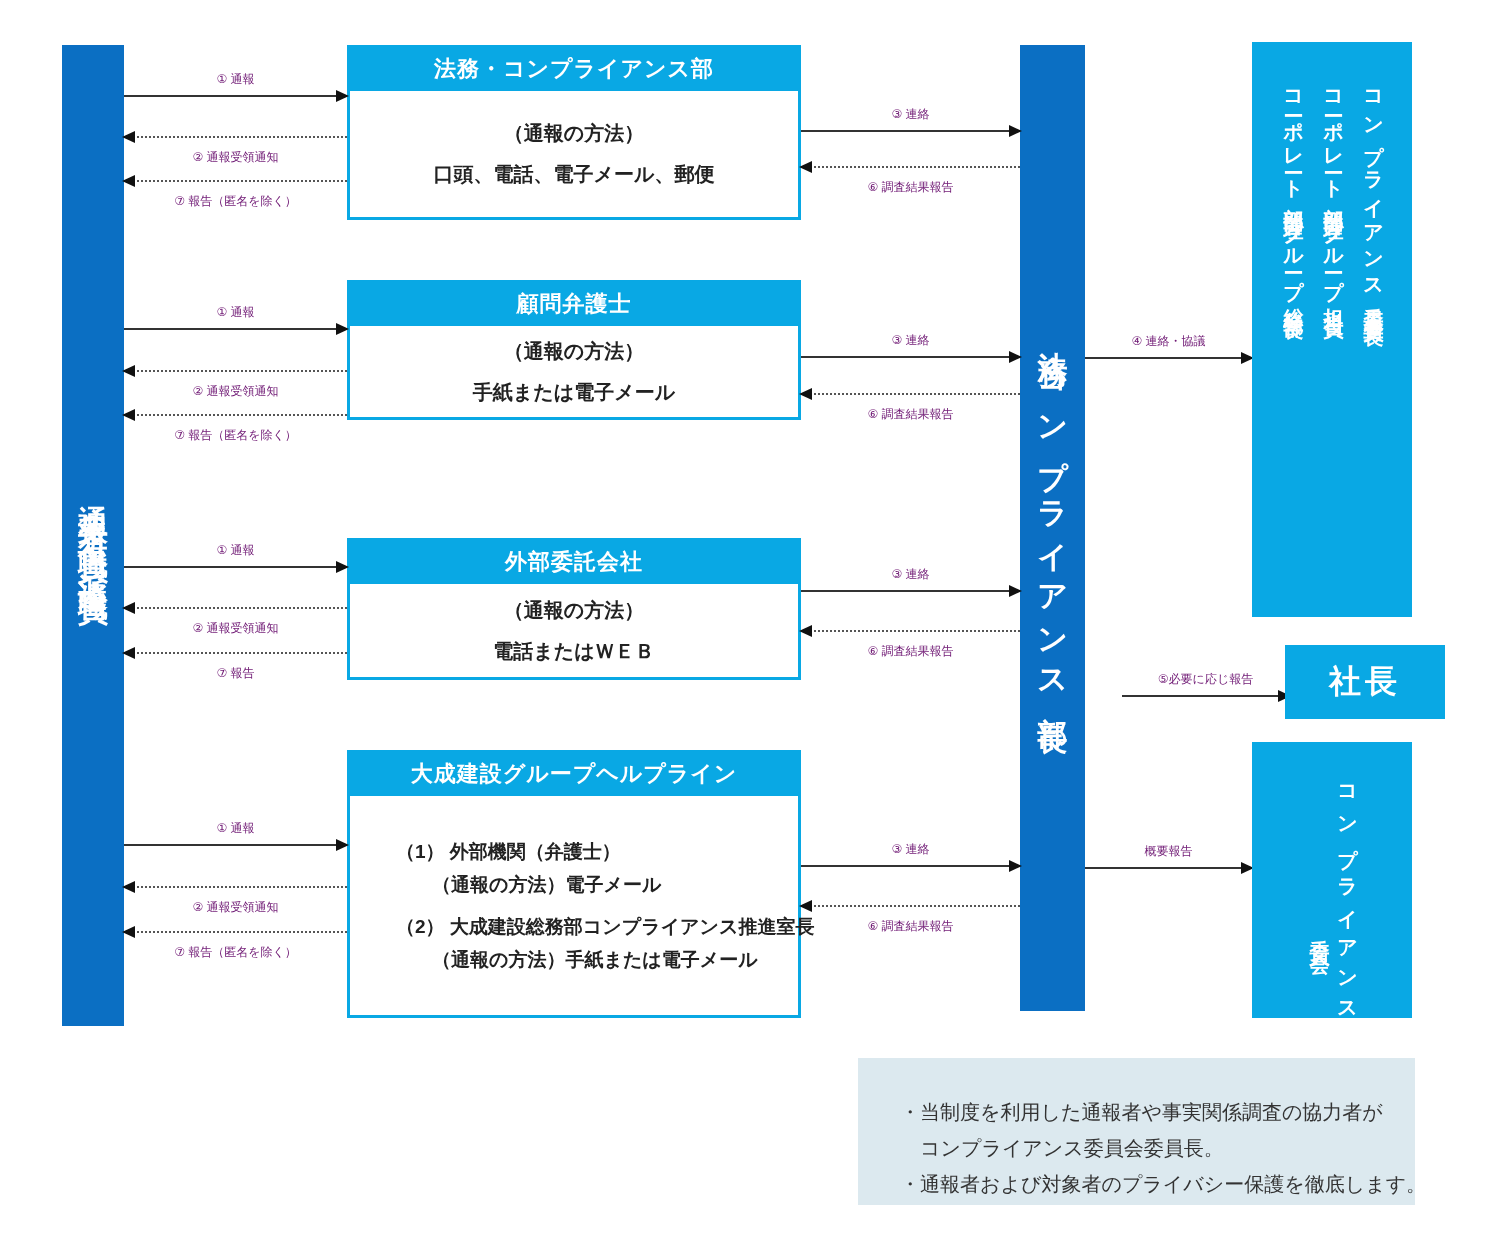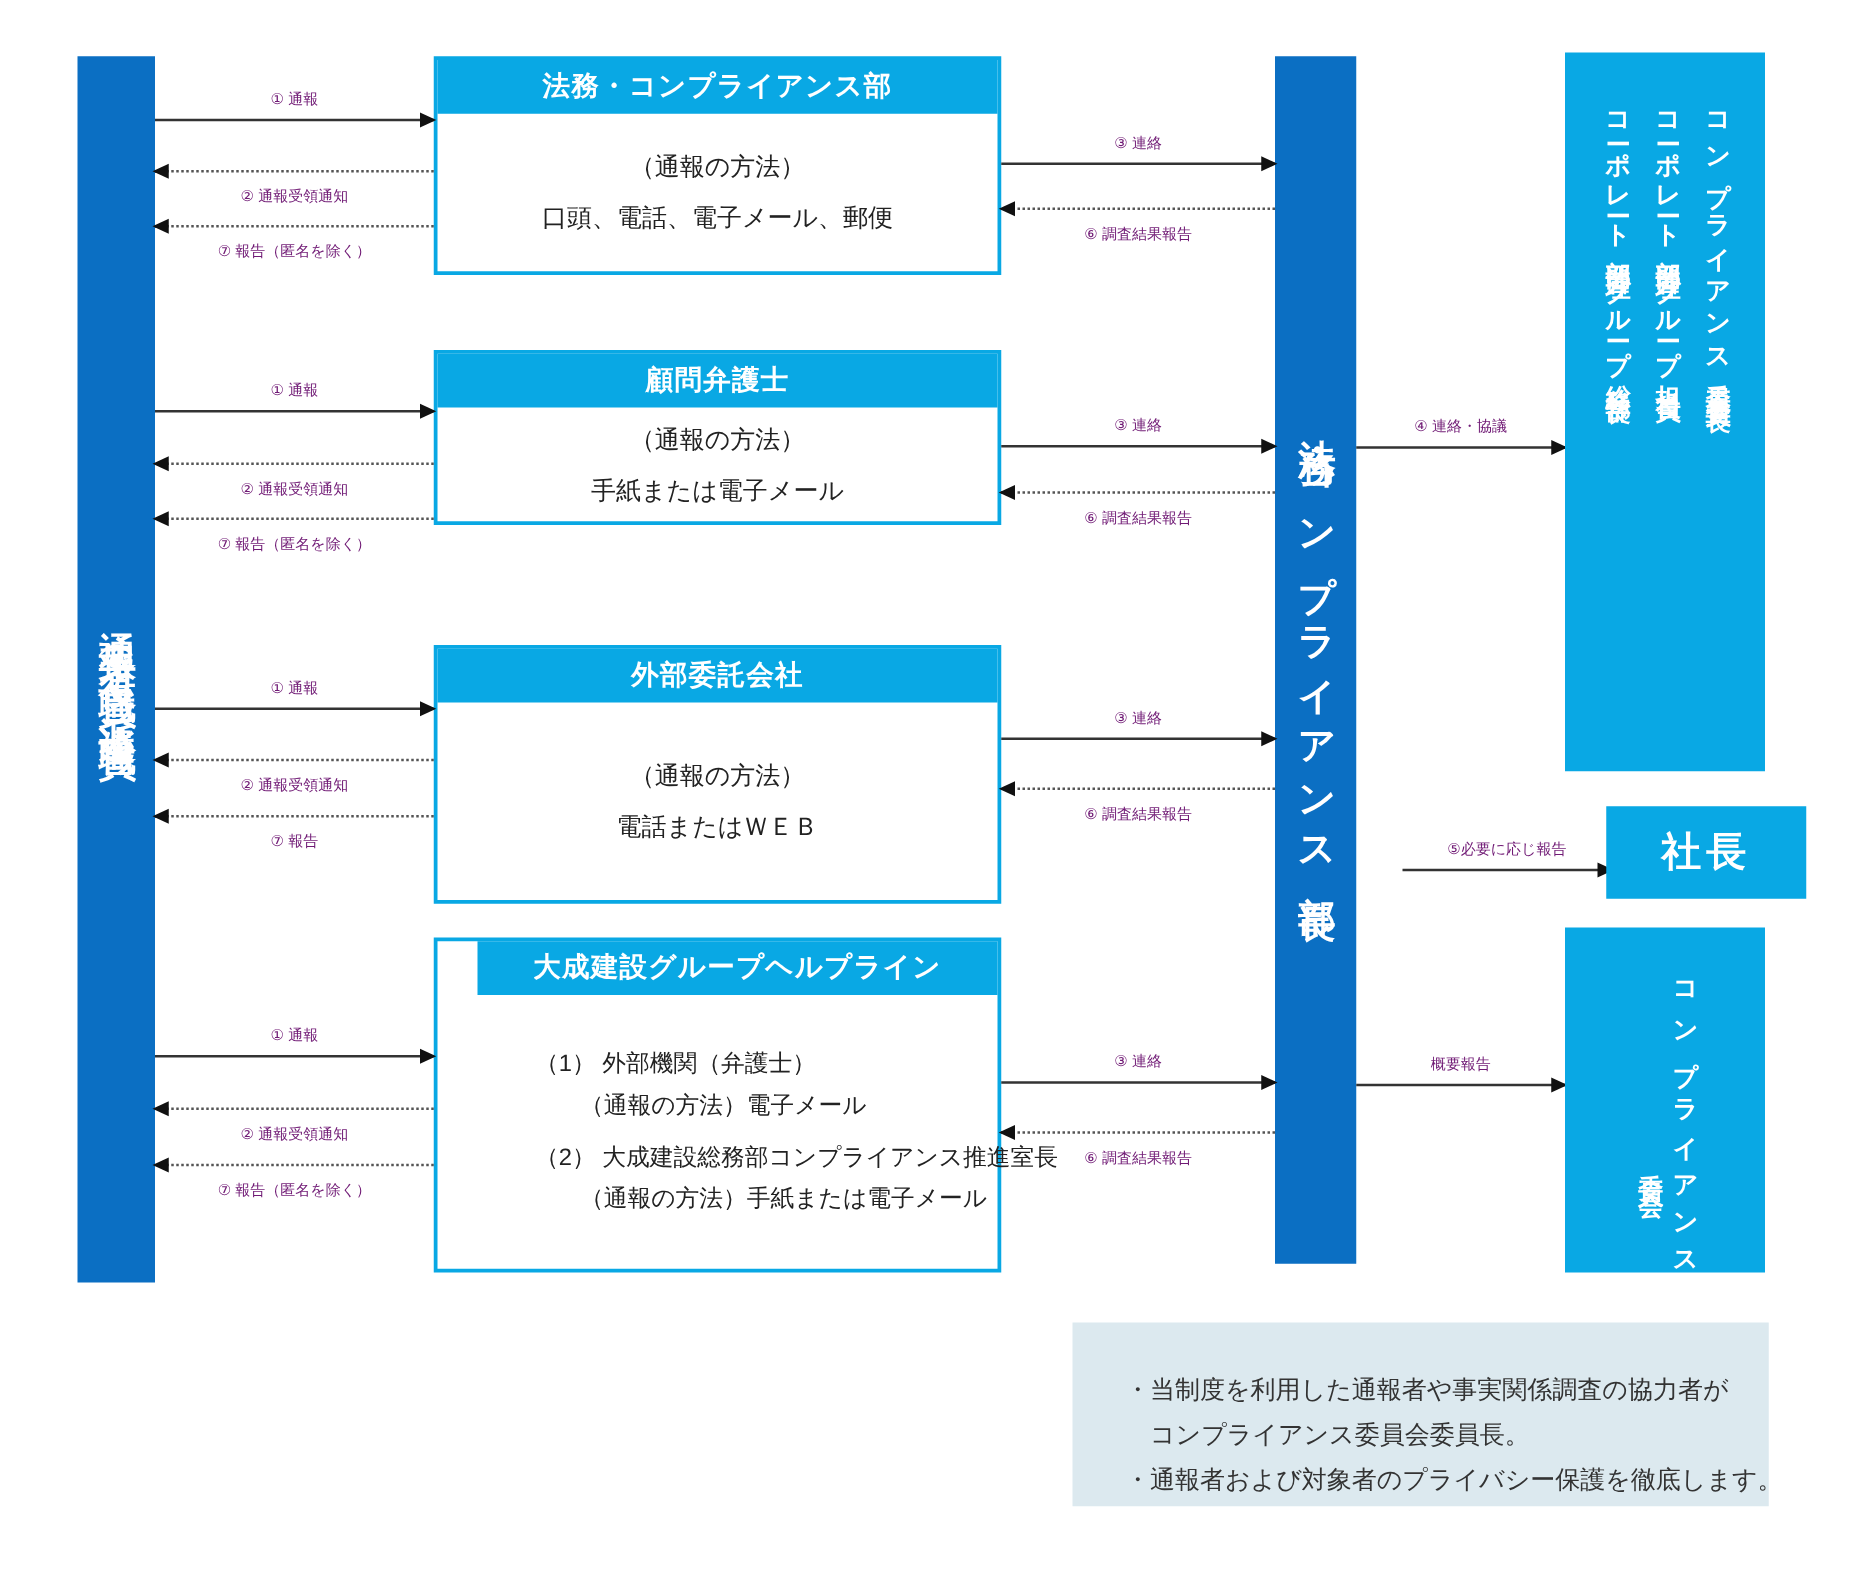--- a/index.html
+++ b/index.html
@@ -18,21 +18,21 @@
     font-size:30px;line-height:1;letter-spacing:0.28em;white-space:nowrap;}
   .vbar.top-offset{align-items:flex-start;}
   .vbar.top-offset .vtext{margin-top:282px;}
 
   
   .chbox{position:absolute;left:347px;width:454px;border:3px solid var(--cyan);
     background:#fff;box-sizing:border-box;display:flex;flex-direction:column;}
   .chbox .hd{background:var(--cyan);color:#fff;font-weight:bold;text-align:center;
     font-size:22px;padding:6px 0 7px 0;flex:0 0 auto;letter-spacing:1px;}
   .chbox .bd{flex:1;display:flex;flex-direction:column;align-items:center;justify-content:center;
-    gap:14px;font-size:20px;font-weight:400;color:#222;}
+    gap:14px;font-size:20px;font-weight:700;color:#222;}
   .chbox .bd.bd-list{align-items:flex-start;padding-left:46px;gap:9px;font-size:19px;}
   .bd-list .item .ln1{line-height:33px;white-space:nowrap;}
   .bd-list .item .ln2{line-height:33px;padding-left:36px;white-space:nowrap;}
 
   
   .rtop{position:absolute;left:1252px;top:42px;width:160px;height:575px;background:var(--cyan);
     writing-mode:vertical-rl;text-orientation:mixed;padding:35px 18px 0 0;box-sizing:border-box;}
   .rtop .col{color:#fff;font-weight:bold;font-size:20px;letter-spacing:0.2em;line-height:40px;white-space:nowrap;}
   .president{position:absolute;left:1252px;top:645px;width:160px;height:74px;background:var(--cyan);
     display:flex;align-items:center;justify-content:center;margin-left:33px;}
@@ -80,29 +80,29 @@
   </div>
 
   <div class="chbox" style="top:280px;height:140px;">
     <div class="hd">顧問弁護士</div>
     <div class="bd">
       <div>（通報の方法）</div>
       <div>手紙または電子メール</div>
     </div>
   </div>
 
-  <div class="chbox" style="top:516px;height:207px;">
+  <div class="chbox" style="top:538px;height:142px;">
     <div class="hd">外部委託会社</div>
     <div class="bd">
       <div>（通報の方法）</div>
       <div>電話またはＷＥＢ</div>
     </div>
   </div>
 
-  <div class="chbox" style="top:750px;height:268px;padding-left:32px;">
+  <div class="chbox" style="top:750px;height:268px;">
     <div class="hd">大成建設グループヘルプライン</div>
     <div class="bd bd-list">
       <div class="item">
         <div class="ln1">（1） 外部機関（弁護士）</div>
         <div class="ln2">（通報の方法）電子メール</div>
       </div>
       <div class="item">
         <div class="ln1">（2） 大成建設総務部コンプライアンス推進室長</div>
         <div class="ln2">（通報の方法）手紙または電子メール</div>
       </div>

